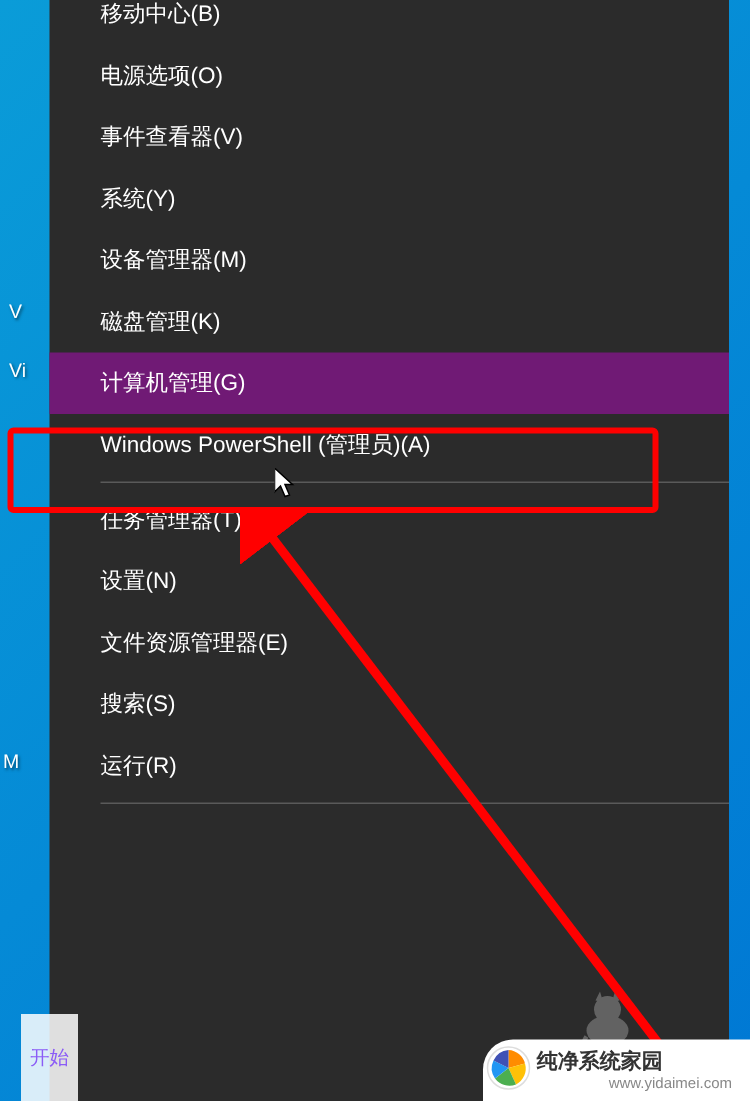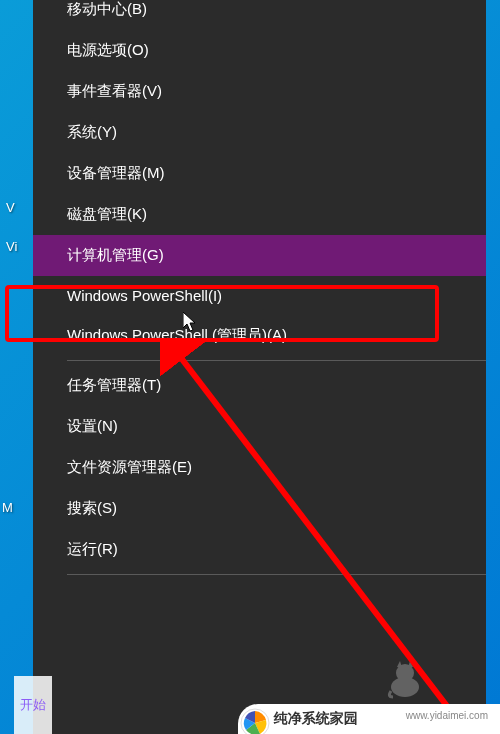--- a/index.html
+++ b/index.html
@@ -83,21 +83,21 @@
       opacity: 0.6;
     }
     .watermark {
       position: absolute;
       right: 0;
       bottom: 0;
       background: #fff;
       border-radius: 20px 0 0 0;
       padding: 6px 12px 6px 36px;
       display: flex;
-      flex-direction: row;
+      flex-direction: column;
       align-items: flex-start;
       z-index: 30;
     }
     .watermark-logo {
       position: absolute;
       left: 2px;
       top: 4px;
       width: 30px;
       height: 30px;
     }
@@ -130,21 +130,20 @@
 <div class="desktop-text t3">M</div>
 
 <div class="context-menu">
   <div class="menu-item first"><span>移动中心(B)</span></div>
   <div class="menu-item"><span>电源选项(O)</span></div>
   <div class="menu-item"><span>事件查看器(V)</span></div>
   <div class="menu-item"><span>系统(Y)</span></div>
   <div class="menu-item"><span>设备管理器(M)</span></div>
   <div class="menu-item"><span>磁盘管理(K)</span></div>
   <div class="menu-item highlighted"><span>计算机管理(G)</span></div>
-  <div class="menu-item"><span>Windows PowerShell(I)</span></div>
   <div class="menu-item"><span>Windows PowerShell (管理员)(A)</span></div>
   <div class="separator"></div>
   <div class="menu-item"><span>任务管理器(T)</span></div>
   <div class="menu-item"><span>设置(N)</span></div>
   <div class="menu-item"><span>文件资源管理器(E)</span></div>
   <div class="menu-item"><span>搜索(S)</span></div>
   <div class="menu-item"><span>运行(R)</span></div>
   <div class="separator"></div>
 </div>
 

